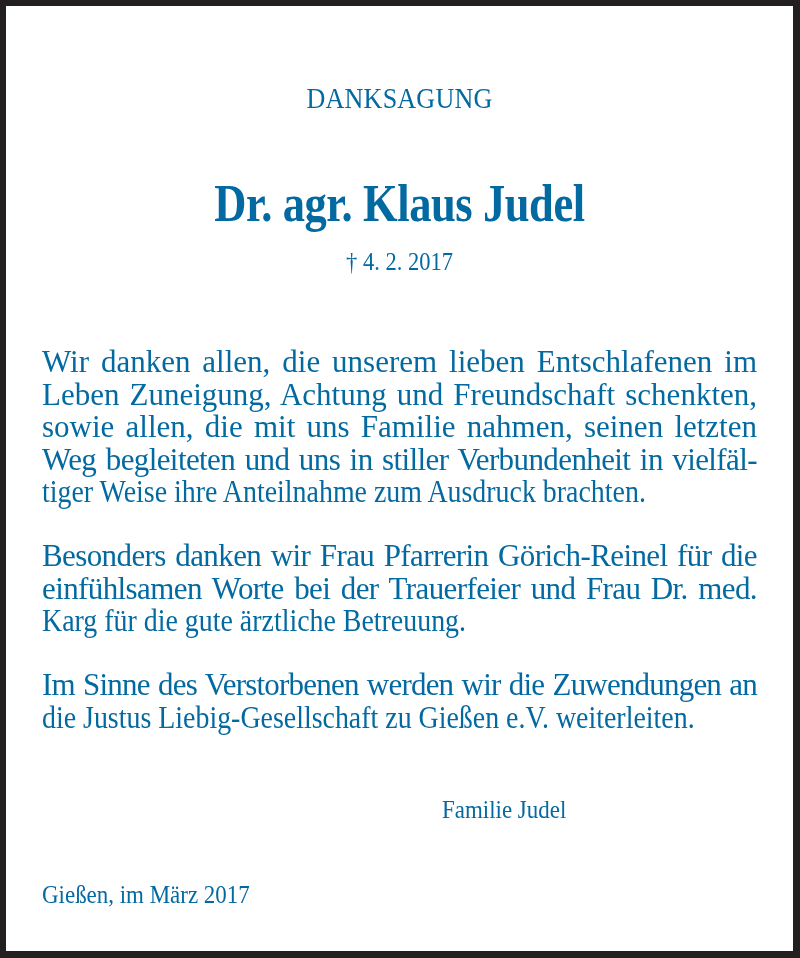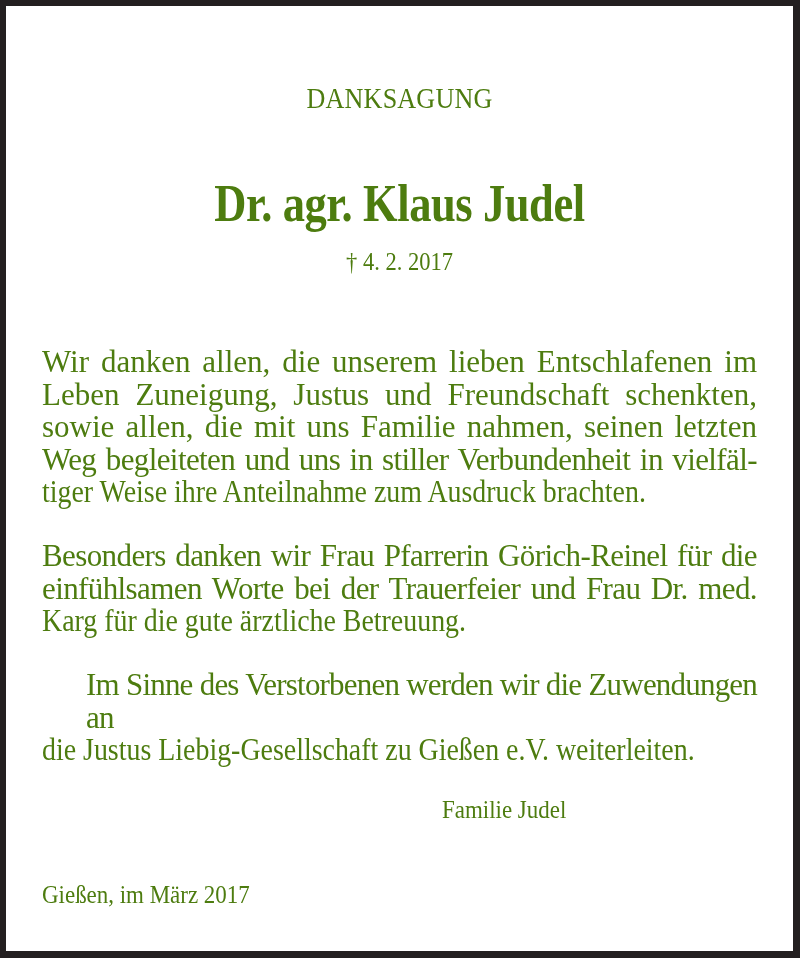--- a/index.html
+++ b/index.html
@@ -7,21 +7,21 @@
     .frame {
       position: absolute; left: 0; top: 0;
       width: 800px; height: 958px;
       box-sizing: border-box;
       border-top: 6px solid #231f20;
       border-left: 6px solid #231f20;
       border-right: 7px solid #231f20;
       border-bottom: 7px solid #231f20;
       background: #ffffff;
       font-family: "Liberation Serif", "DejaVu Serif", serif;
-      color: #4d7c0f;
+      color: #0369a1;
     }
     .abs { position: absolute; white-space: nowrap; }
     .heading {
       left: 0; width: 787px; top: 76px; text-align: center;
       font-size: 29px; letter-spacing: 0.2px;
       transform: scaleX(0.9); transform-origin: center;
     }
     .name {
       left: 0; width: 787px; top: 167px; text-align: center;
       font-size: 53px; font-weight: bold; letter-spacing: -0.5px;
@@ -50,34 +50,34 @@
 <div class="frame">
 
   <div class="abs heading">DANKSAGUNG</div>
 
   <div class="abs name">Dr. agr. Klaus Judel</div>
 
   <div class="abs date">† 4. 2. 2017</div>
 
   <div class="para p1">
     <span class="line justify">Wir danken allen, die unserem lieben Entschlafenen im</span>
-    <span class="line justify">Leben Zuneigung, Justus und Freundschaft schenkten,</span>
+    <span class="line justify">Leben Zuneigung, Achtung und Freundschaft schenkten,</span>
     <span class="line justify">sowie allen, die mit uns Familie nahmen, seinen letzten</span>
     <span class="line justify" style="letter-spacing:-0.6px;">Weg begleiteten und uns in stiller Verbundenheit in vielfäl-</span>
     <span class="line" style="transform:scaleX(0.9);">tiger Weise ihre Anteilnahme zum Ausdruck brachten.</span>
   </div>
 
   <div class="para p2">
     <span class="line justify" style="letter-spacing:-0.6px;">Besonders danken wir Frau Pfarrerin Görich-Reinel für die</span>
     <span class="line justify" style="letter-spacing:-0.6px;">einfühlsamen Worte bei der Trauerfeier und Frau Dr. med.</span>
     <span class="line" style="transform:scaleX(0.9);">Karg für die gute ärztliche Betreuung.</span>
   </div>
 
   <div class="para p3">
-    <span class="line justify" style="letter-spacing:-0.8px;margin-left:44px;">Im Sinne des Verstorbenen werden wir die Zuwendungen an</span>
+    <span class="line justify" style="letter-spacing:-0.8px;">Im Sinne des Verstorbenen werden wir die Zuwendungen an</span>
     <span class="line" style="transform:scaleX(0.9);">die Justus Liebig-Gesellschaft zu Gießen e.V. weiterleiten.</span>
   </div>
 
   <div class="abs sign">Familie Judel</div>
 
   <div class="abs place">Gießen, im März 2017</div>
 
 </div>
 
 </body></html>

